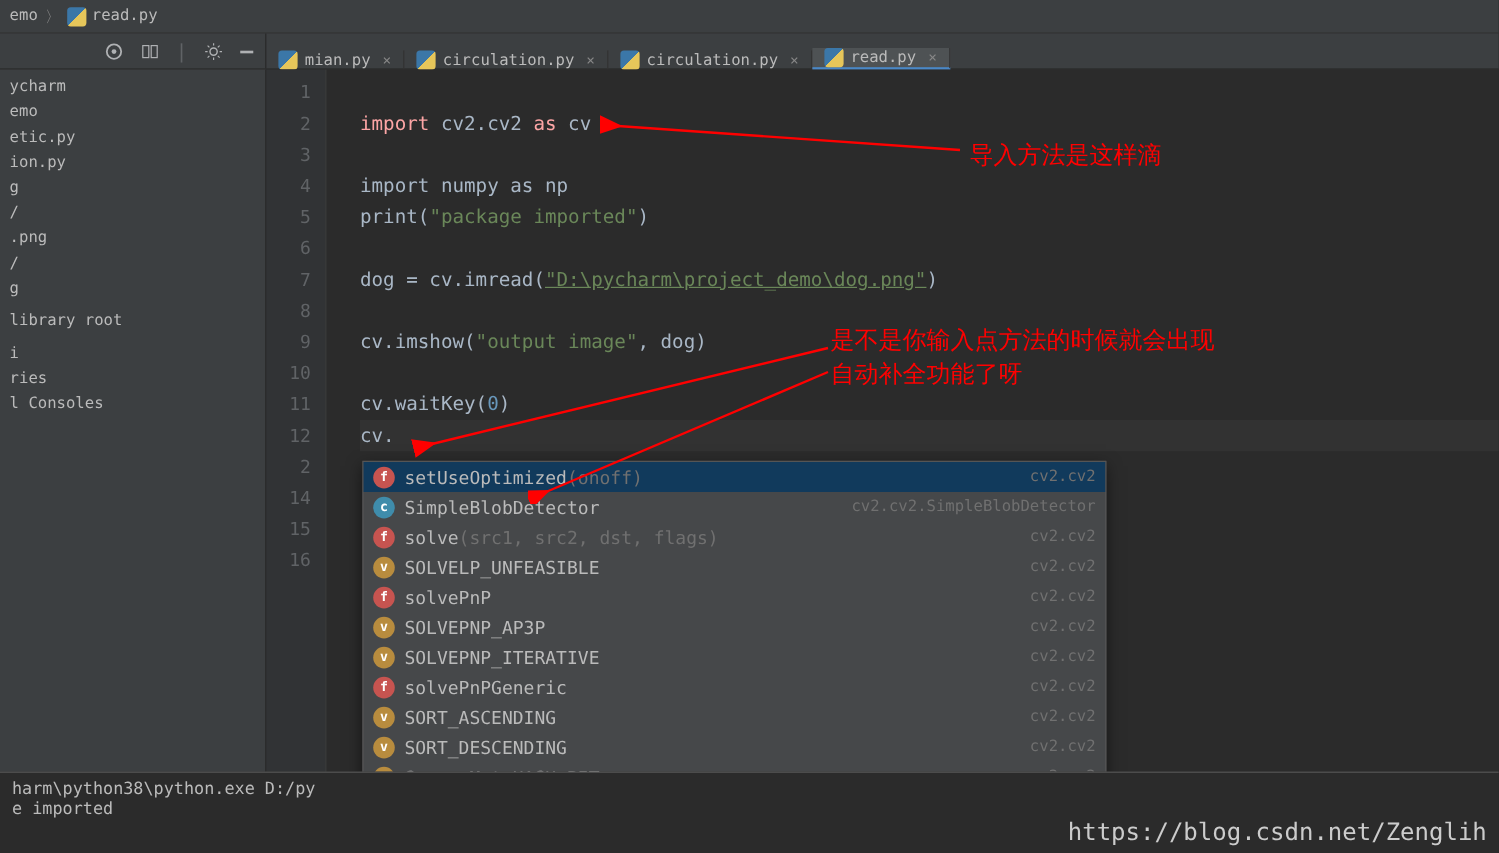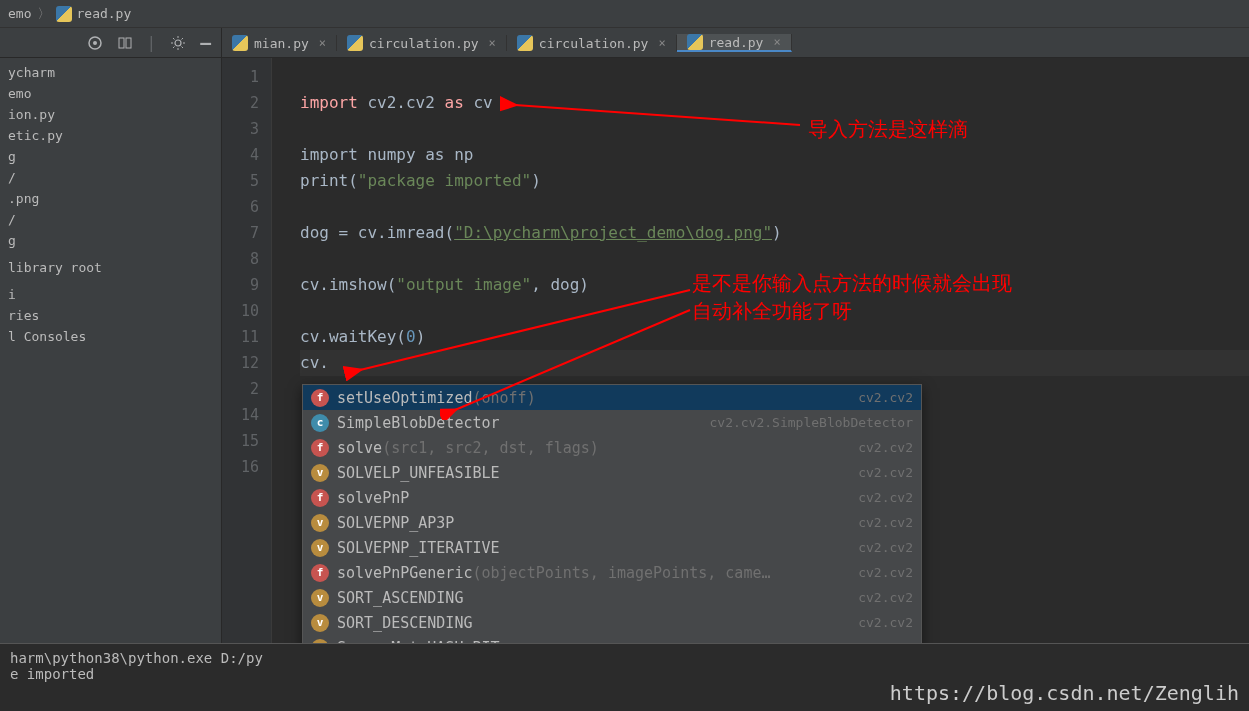--- a/index.html
+++ b/index.html
@@ -34,21 +34,21 @@
   display: flex;
   align-items: center;
   justify-content: flex-end;
   border-right: 1px solid #282828;
   gap: 14px;
   padding-right: 10px;
 }
 .left-tools svg, .left-tools .minus { color: #afb1b3; }
 .tabbar {
   display: flex;
-  align-items: center;
+  align-items: flex-end;
   height: 30px;
 }
 .tab {
   display: flex;
   align-items: center;
   padding: 0 10px;
   gap: 6px;
   font-size: 13px;
   color: #bbbbbb;
   border-right: 1px solid #323232;
@@ -229,22 +229,22 @@
         <span>read.py</span>
         <span class="close">×</span>
       </div>
     </div>
 </div>
 
 <div class="main-row">
   <div class="sidebar" id="sidebar">
       <div class="item">ycharm</div>
       <div class="item">emo</div>
+      <div class="item">etic.py</div>
       <div class="item">ion.py</div>
-      <div class="item">etic.py</div>
       <div class="item">g</div>
       <div class="item">/</div>
       <div class="item">.png</div>
       <div class="item">/</div>
       <div class="item">g</div>
       <div class="item"></div>
       <div class="item">library root</div>
       <div class="item"></div>
       <div class="item">i</div>
       <div class="item">ries</div>
@@ -329,21 +329,20 @@
       </div>
       <div class="popup-row">
         <span class="badge v">v</span>
         <span class="name">SOLVEPNP_ITERATIVE</span>
         <span class="params"></span>
         <span class="right">cv2.cv2</span>
       </div>
       <div class="popup-row">
         <span class="badge f">f</span>
         <span class="name">solvePnPGeneric</span>
-        <span class="params">(objectPoints, imagePoints, came…</span>
         <span class="right">cv2.cv2</span>
       </div>
       <div class="popup-row">
         <span class="badge v">v</span>
         <span class="name">SORT_ASCENDING</span>
         <span class="params"></span>
         <span class="right">cv2.cv2</span>
       </div>
       <div class="popup-row">
         <span class="badge v">v</span>

